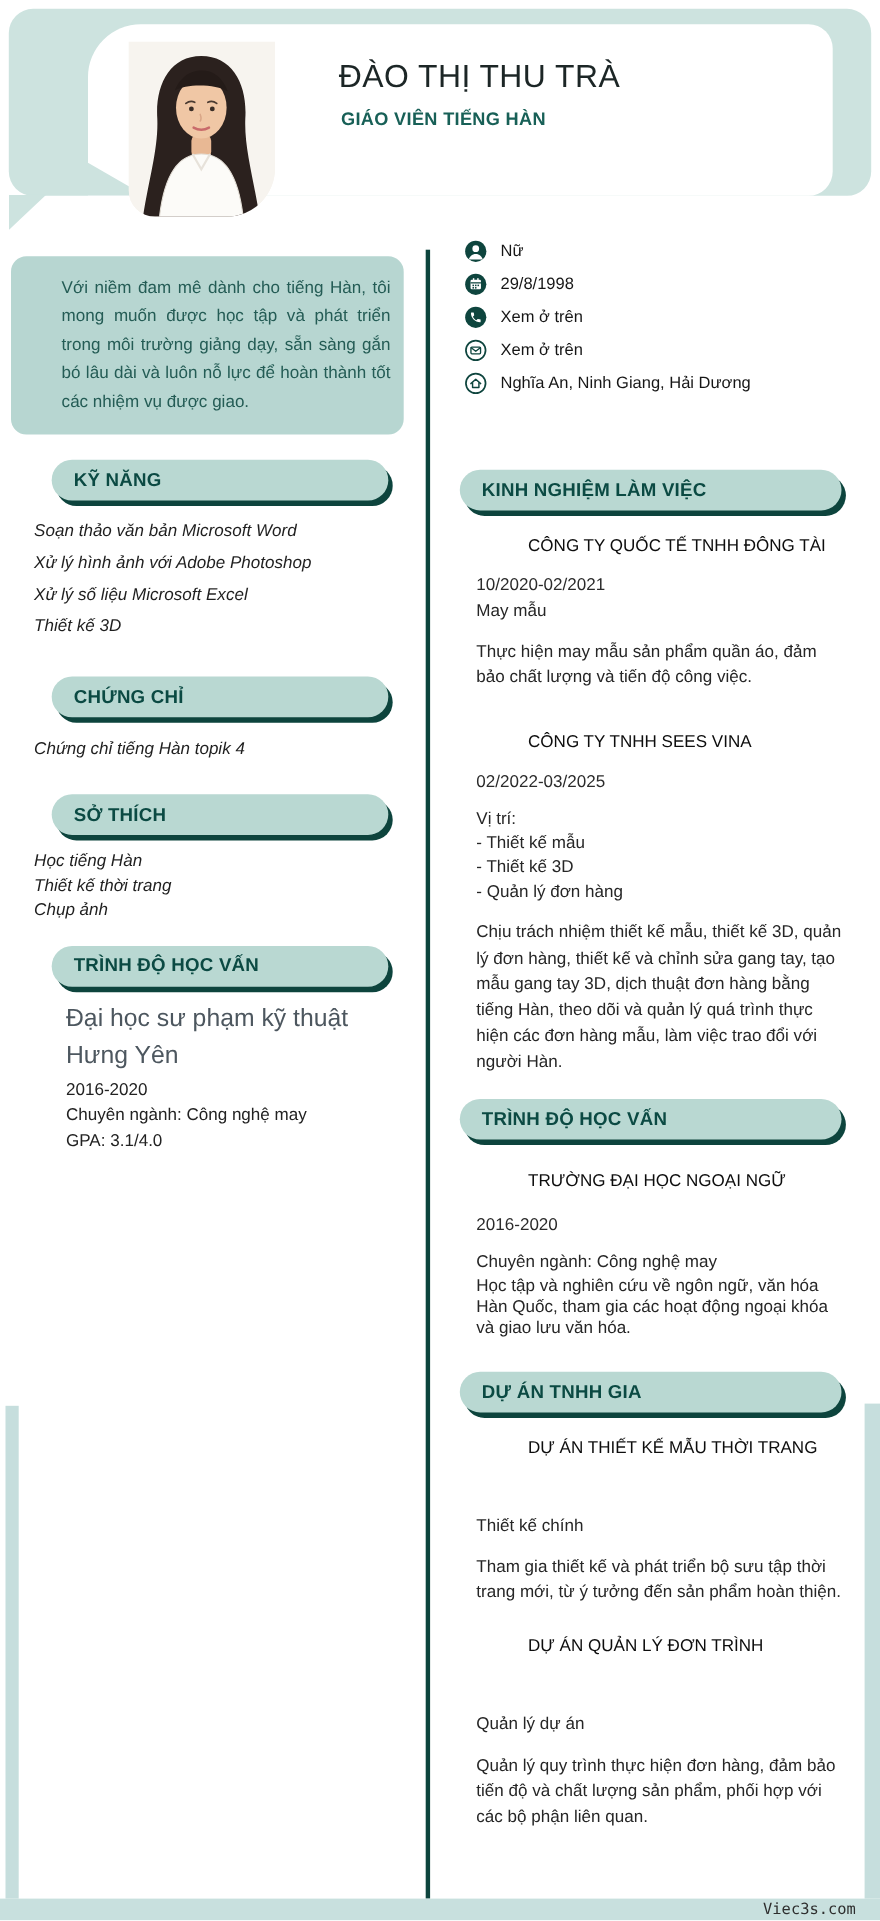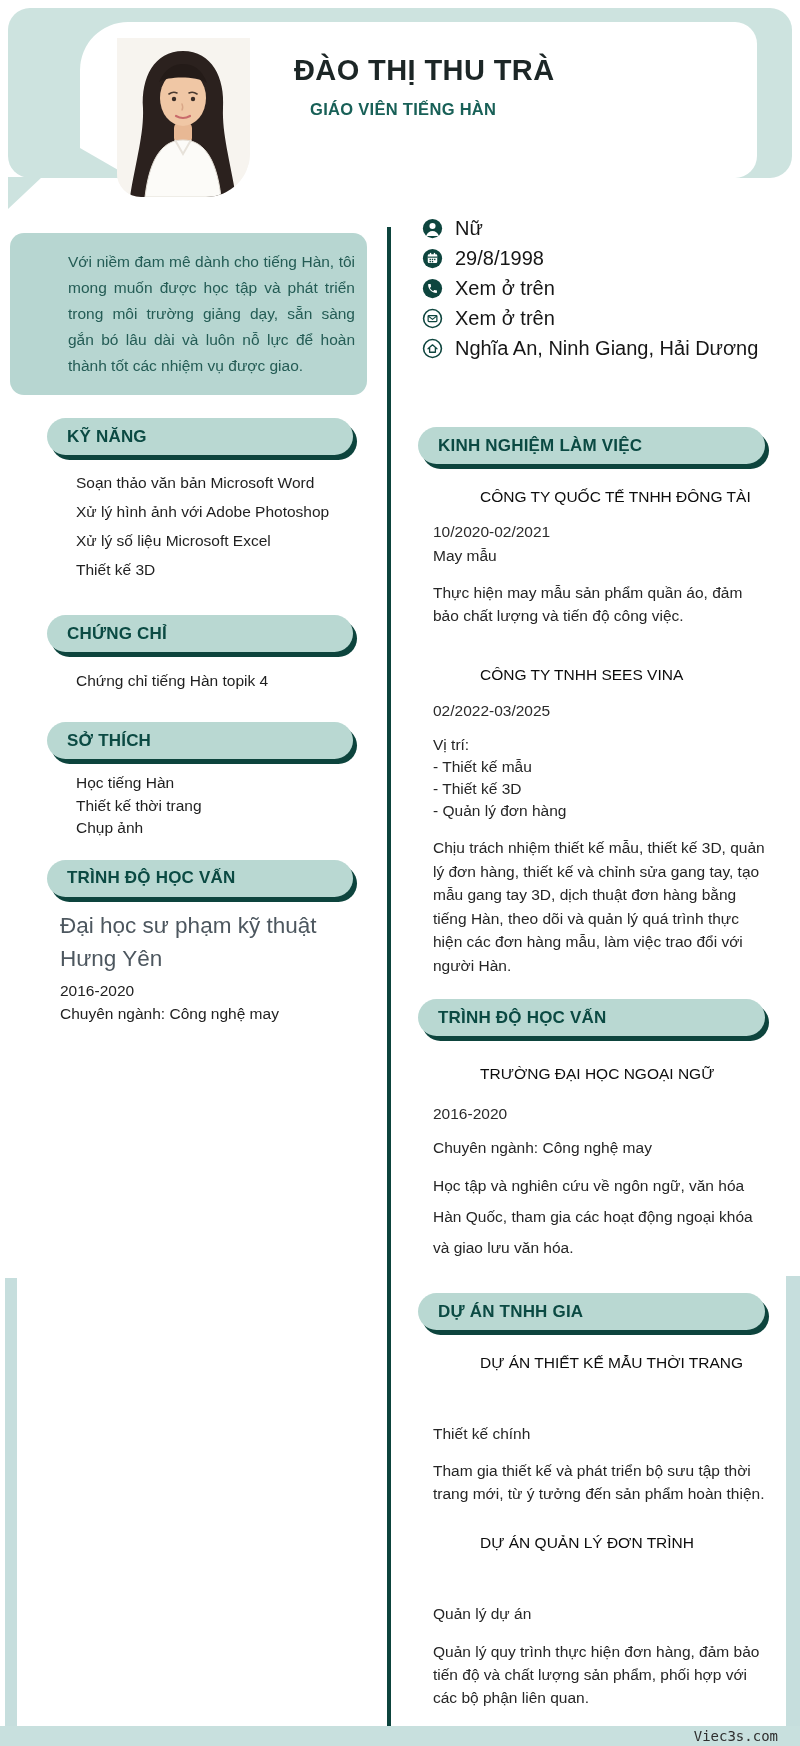--- a/index.html
+++ b/index.html
@@ -11,51 +11,51 @@
                background:#cde3df;border-radius:22px;z-index:1;}
   .header-tail{position:absolute;left:8px;top:177px;width:34px;height:32px;background:#cde3df;
                clip-path:polygon(0 0,100% 0,0 100%);z-index:1;}
   .header-card{position:absolute;left:80px;top:22px;width:677px;height:156px;background:#ffffff;
                border-radius:48px 22px 22px 0;z-index:2;}
   .header-card::after{content:'';position:absolute;left:0;bottom:0;width:52px;height:30px;
                background:#cde3df;clip-path:polygon(0 0,100% 100%,0 100%);}
   .photo{position:absolute;left:117px;top:38px;width:133px;height:159px;overflow:hidden;
          border-radius:0 0 44px 24px;z-index:3;background:#f6f3ee;}
   .photo svg{display:block;width:100%;height:100%;}
-  .name{position:absolute;left:294px;top:54px;z-index:4;font-size:29px;font-weight:700;
+  .name{position:absolute;left:308px;top:54px;z-index:4;font-size:29px;font-weight:400;
         letter-spacing:.4px;color:#1c2626;}
   .job-title{position:absolute;left:310px;top:100px;z-index:4;font-size:16.5px;font-weight:700;
         letter-spacing:.3px;color:#186057;}
 
   
   .divider-v{position:absolute;left:387px;top:227px;width:4px;height:1499px;background:#0d443d;}
   .left-col{position:absolute;left:10px;top:233px;width:357px;}
   .right-col{position:absolute;left:418px;top:213px;width:352px;}
 
-  .summary-box{box-sizing:border-box;width:357px;padding:16px 12px 16px 58px;
+  .summary-box{box-sizing:border-box;width:357px;padding:16px 12px 16px 46px;
                background:#b7d6d1;border-radius:14px;}
   .summary-box p{margin:0;font-size:15.5px;line-height:26px;color:#245c55;text-align:justify;}
 
   .pill{box-sizing:border-box;display:flex;align-items:center;height:37px;
         background:#b9d8d2;border-radius:19px;box-shadow:4px 5px 0 #0d443d;
         color:#0b4a43;font-weight:700;font-size:17px;letter-spacing:.2px;padding:0 20px;}
   .left-pill{width:306px;margin-left:37px;}
   .right-pill{width:347px;}
 
-  .left-list{margin-left:66px;}
+  .left-list{margin-left:21px;font-style:italic;}
   .item{font-size:15.5px;color:#1f1f1f;}
   .lh29 .item{line-height:29px;}
   .lh23 .item{line-height:22.5px;}
 
   .school-name{margin:12px 0 0 50px;width:292px;font-size:22.5px;line-height:33px;color:#4d575f;}
   .edu-details{margin:4px 0 0 50px;}
   .edu-details div{font-size:15.5px;line-height:23.5px;color:#222222;}
 
   .contact-row{display:flex;align-items:center;gap:12px;height:30px;margin-left:4px;}
-  .contact-row .txt{font-size:20px;color:#161616;}
+  .contact-row .txt{font-size:15px;color:#161616;}
   .cicon{width:21px;height:21px;flex:0 0 21px;}
 
   .entry{margin-left:15px;width:332px;}
   .entry-heading{font-size:15.5px;font-weight:400;color:#0d0d0d;line-height:20px;margin-left:47px;}
   .entry-date{font-size:15.5px;color:#2b2b2b;line-height:20px;}
   .entry-role{font-size:15.5px;color:#262626;line-height:22px;white-space:pre-line;}
   .entry-para{font-size:15.5px;color:#262626;line-height:23px;text-align:left;}
 
   
   .strip-left{position:absolute;left:5px;top:1278px;width:12px;height:448px;background:#c6dedd;}
@@ -131,20 +131,21 @@
       <div class="item">Chụp ảnh</div>
     </div>
 
     <div class="pill left-pill mt20">
       <span>TRÌNH ĐỘ HỌC VẤN</span>
     </div>
     <div class="school-name">Đại học sư phạm kỹ thuật Hưng Yên</div>
     <div class="edu-details">
       <div>2016-2020</div>
       <div>Chuyên ngành: Công nghệ may</div>
+      <div>GPA: 3.1/4.0</div>
     </div>
   </div>
 
   <div class="right-col">
 
     <div class="contact-row">
       <svg class="cicon" viewBox="0 0 24 24">
         <defs>
             <clipPath id="cpu">
               <circle cx="12" cy="12" r="11"></circle>
@@ -225,21 +226,21 @@
     </div>
 
     <div class="pill right-pill" style="margin-top:22px">
       <span>TRÌNH ĐỘ HỌC VẤN</span>
     </div>
 
     <div class="entry">
       <div class="entry-heading" style="margin-top:28px">TRƯỜNG ĐẠI HỌC NGOẠI NGỮ</div>
       <div class="entry-date" style="margin-top:20px">2016-2020</div>
       <div class="entry-role" style="margin-top:13px">Chuyên ngành: Công nghệ may</div>
-      <div class="entry-para" style="margin-top:11px;line-height:31px">Học tập và nghiên cứu về ngôn ngữ, văn hóa Hàn Quốc, tham gia các hoạt động ngoại khóa và giao lưu văn hóa.</div>
+      <div class="entry-para" style="margin-top:1px;line-height:19px">Học tập và nghiên cứu về ngôn ngữ, văn hóa Hàn Quốc, tham gia các hoạt động ngoại khóa và giao lưu văn hóa.</div>
     </div>
 
     <div class="pill right-pill" style="margin-top:30px">
       <span>DỰ ÁN TNHH GIA</span>
     </div>
 
     <div class="entry">
       <div class="entry-heading" style="margin-top:23px">DỰ ÁN THIẾT KẾ MẪU THỜI TRANG</div>
       <div class="entry-role" style="margin-top:50px">Thiết kế chính</div>
       <div class="entry-para" style="margin-top:14px">Tham gia thiết kế và phát triển bộ sưu tập thời trang mới, từ ý tưởng đến sản phẩm hoàn thiện.</div>

